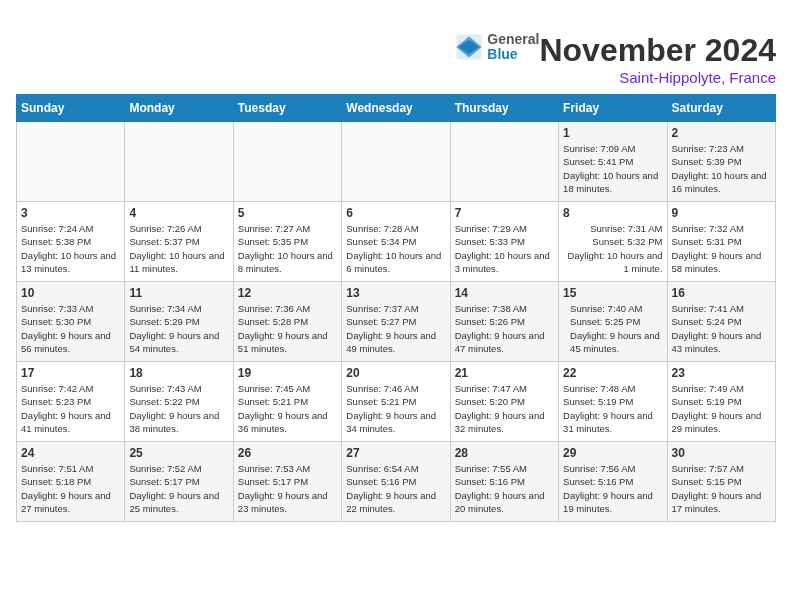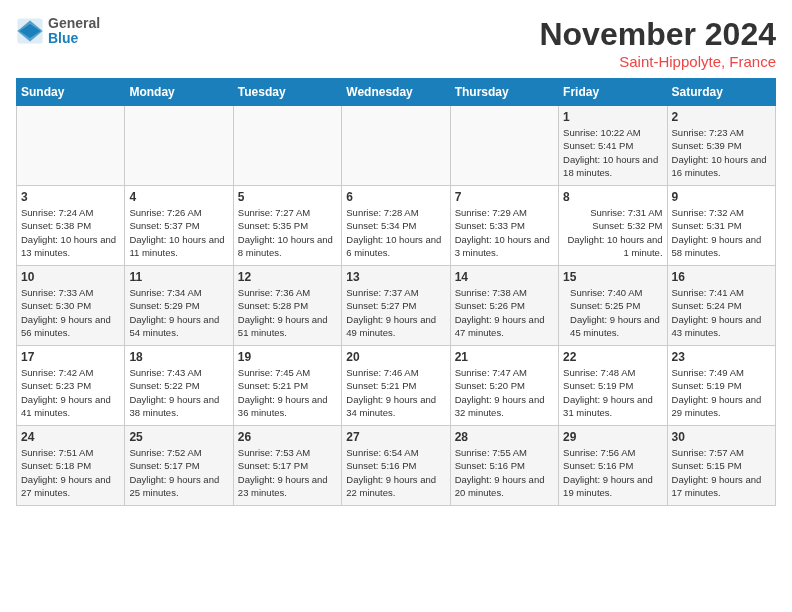--- a/index.html
+++ b/index.html
@@ -5,23 +5,24 @@
     * { margin: 0; padding: 0; box-sizing: border-box; }
     body {
       font-family: Arial, sans-serif;
       background: #fff;
       width: 792px;
       min-height: 612px;
       padding: 16px;
     }
     .header {
       display: flex;
-      justify-content: space-between;
+      justify-content: flex-end;
       align-items: flex-start;
       margin-bottom: 8px;
+      margin-top: 16px;
     }
     .logo {
       display: flex;
       align-items: center;
       gap: 4px;
     }
     .logo-text {
       display: flex;
       flex-direction: column;
       font-size: 14px;
@@ -38,21 +39,21 @@
     .title-block {
       text-align: right;
     }
     .month-title {
       font-size: 32px;
       font-weight: bold;
       color: #333;
     }
     .location {
       font-size: 15px;
-      color: #ef4444;
+      color: #6d28d9;
     }
     table {
       width: 100%;
       border-collapse: collapse;
       table-layout: fixed;
       padding-left: 48px;
     }
     thead tr th {
       background-color: #1a7fba;
       color: #fff;
@@ -127,21 +128,21 @@
   </thead>
   <tbody id="calendar-body">
   <tr>
         <td class="empty-cell"></td>
         <td class="empty-cell"></td>
         <td class="empty-cell"></td>
         <td class="empty-cell"></td>
         <td class="empty-cell"></td>
         <td>
           <span class="day-num">1</span>
-          <div class="cell-text" style="white-space: pre-line;">Sunrise: 10:22 AM
+          <div class="cell-text" style="white-space: pre-line;">Sunrise: 7:09 AM
 Sunset: 5:41 PM
 Daylight: 10 hours and 18 minutes.</div>
         </td>
         <td>
           <span class="day-num">2</span>
           <div class="cell-text" style="white-space: pre-line;">Sunrise: 7:23 AM
 Sunset: 5:39 PM
 Daylight: 10 hours and 16 minutes.</div>
         </td>
       </tr>

